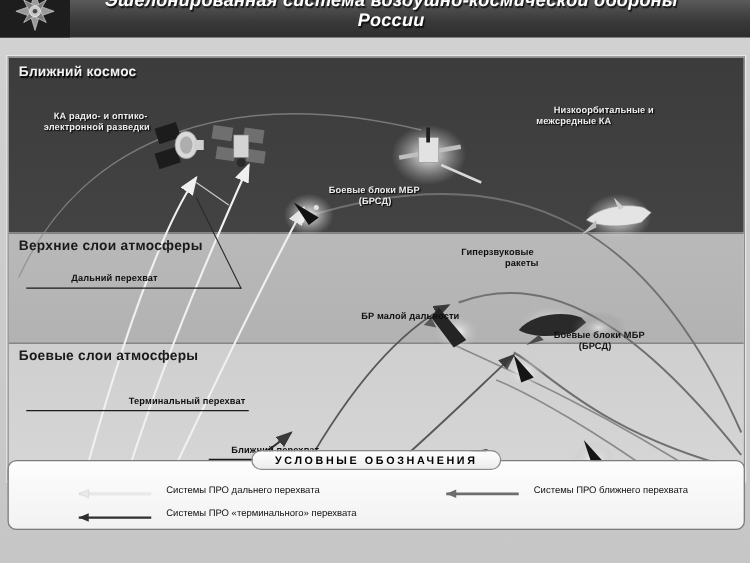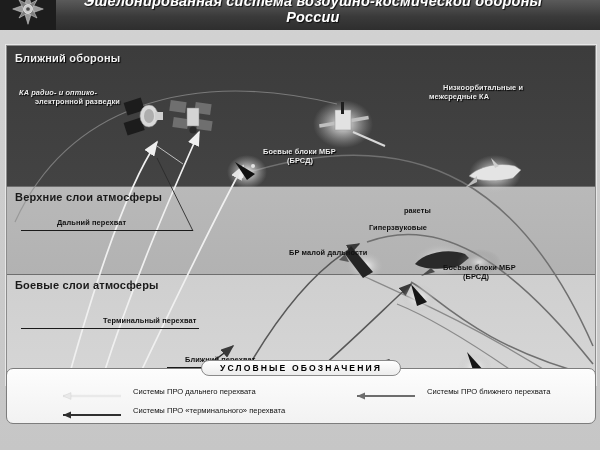--- a/index.html
+++ b/index.html
@@ -243,34 +243,34 @@
       </g>
 
       <g stroke="#dcdcdc" stroke-width=".9" fill="none" opacity=".9">
         <path d="M150,100 L176,118"></path>
       </g>
       <g stroke="#2a2a2a" stroke-width=".9" fill="none">
         <path d="M150,112 L186,185"></path>
       </g>
     </svg>
 
-    <div class="tier-title tt-space">Ближний обороны</div>
+    <div class="tier-title tt-space">Ближний космос</div>
     <div class="tier-title tt-upper">Верхние слои атмосферы</div>
     <div class="tier-title tt-lower">Боевые слои атмосферы</div>
 
-    <div class="lbl lbl-lt" style="left:12px;top:43px;font-style:italic;">КА радио- и оптико-</div>
+    <div class="lbl lbl-lt" style="left:36px;top:43px;">КА радио- и оптико-</div>
     <div class="lbl lbl-lt" style="left:28px;top:52px;">электронной разведки</div>
 
     <div class="lbl lbl-lt" style="left:415px;top:38px;margin-left:21px;">Низкоорбитальные и</div>
     <div class="lbl lbl-lt" style="left:422px;top:47px;">межсредные  КА</div>
 
     <div class="lbl lbl-lt" style="left:256px;top:102px;">Боевые блоки МБР</div>
     <div class="lbl lbl-lt" style="left:280px;top:111px;">(БРСД)</div>
 
-    <div class="lbl lbl-dk" style="left:362px;top:152px;margin-top:26px;">Гиперзвуковые</div>
+    <div class="lbl lbl-dk" style="left:362px;top:152px;">Гиперзвуковые</div>
     <div class="lbl lbl-dk" style="left:397px;top:161px;">ракеты</div>
 
     <div class="lbl lbl-dk" style="left:282px;top:203px;">БР малой дальности</div>
 
     <div class="lbl lbl-dk" style="left:436px;top:218px;">Боевые блоки МБР</div>
     <div class="lbl lbl-dk" style="left:456px;top:227px;">(БРСД)</div>
 
     <div class="lbl lbl-dk" style="left:50px;top:173px;">Дальний перехват</div>
     <div class="lbl-underline" style="left:14px;top:184px;width:172px;"></div>
 

